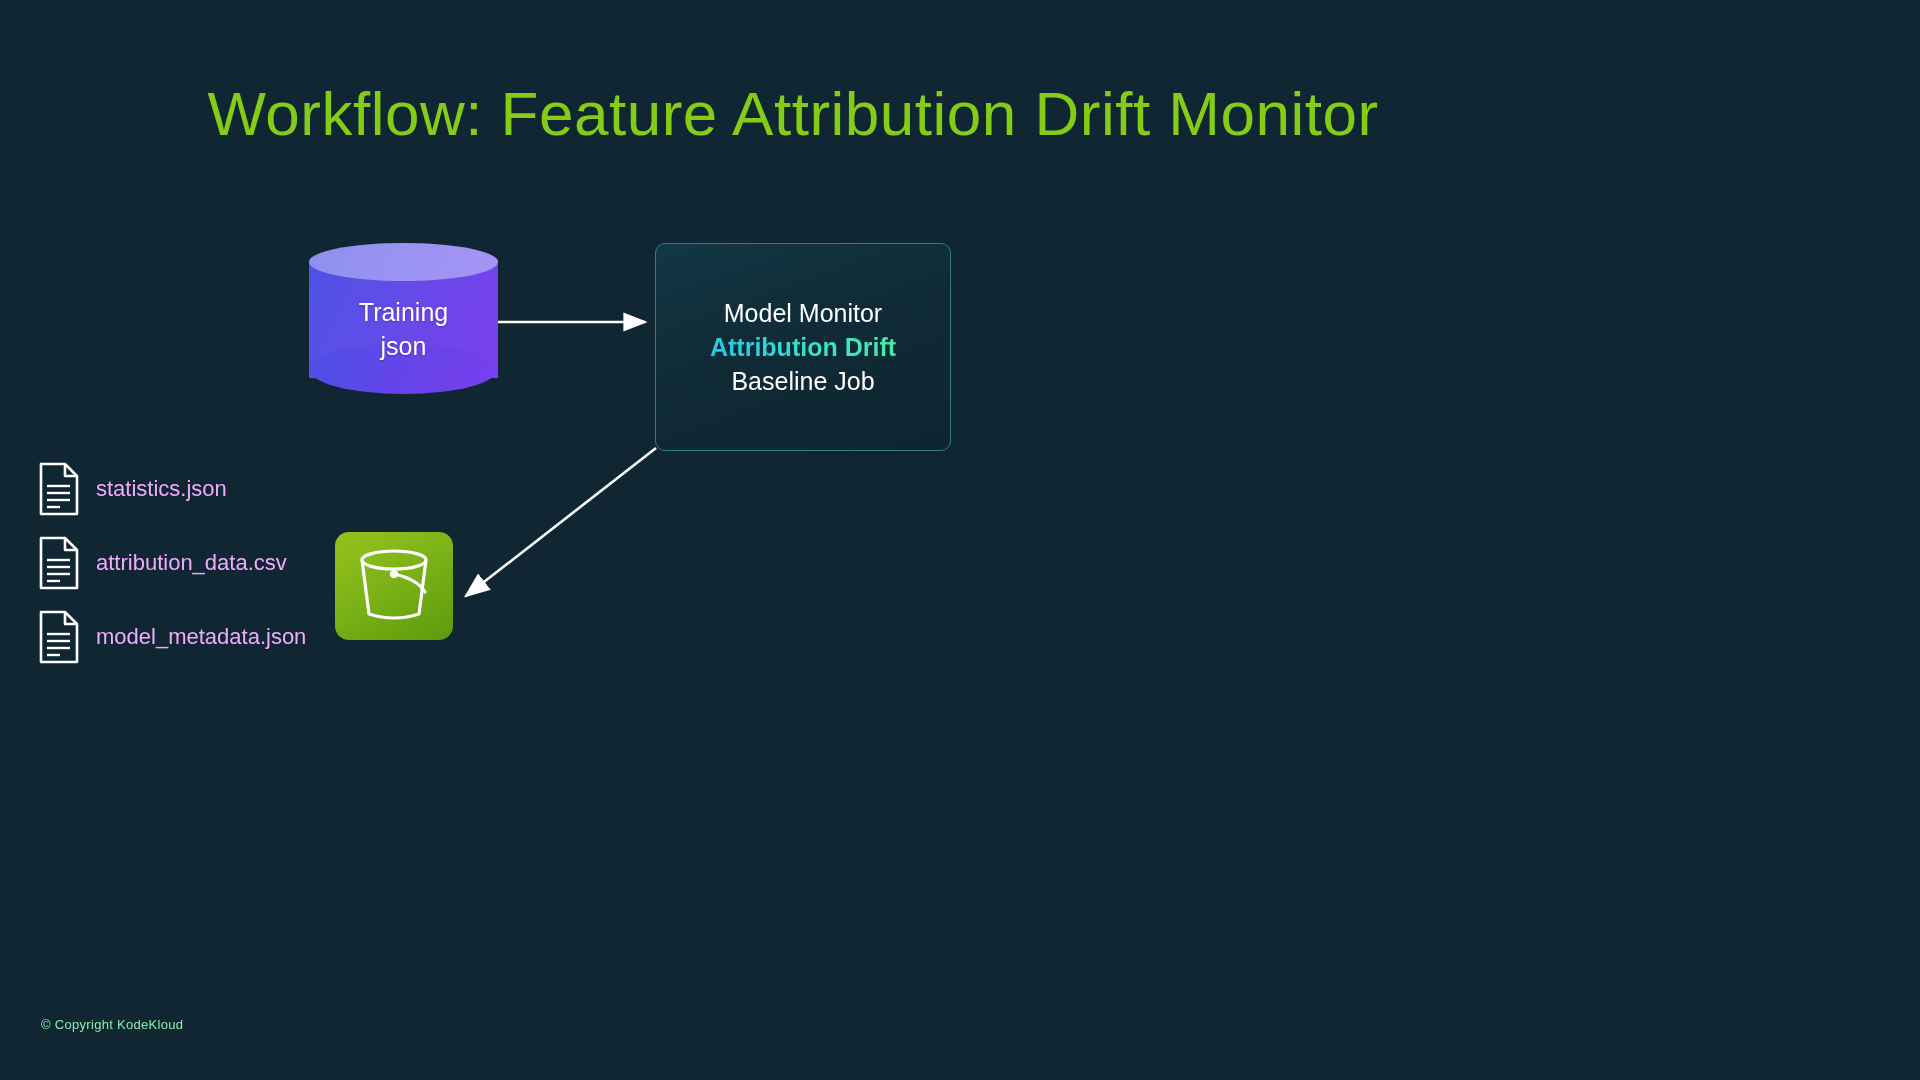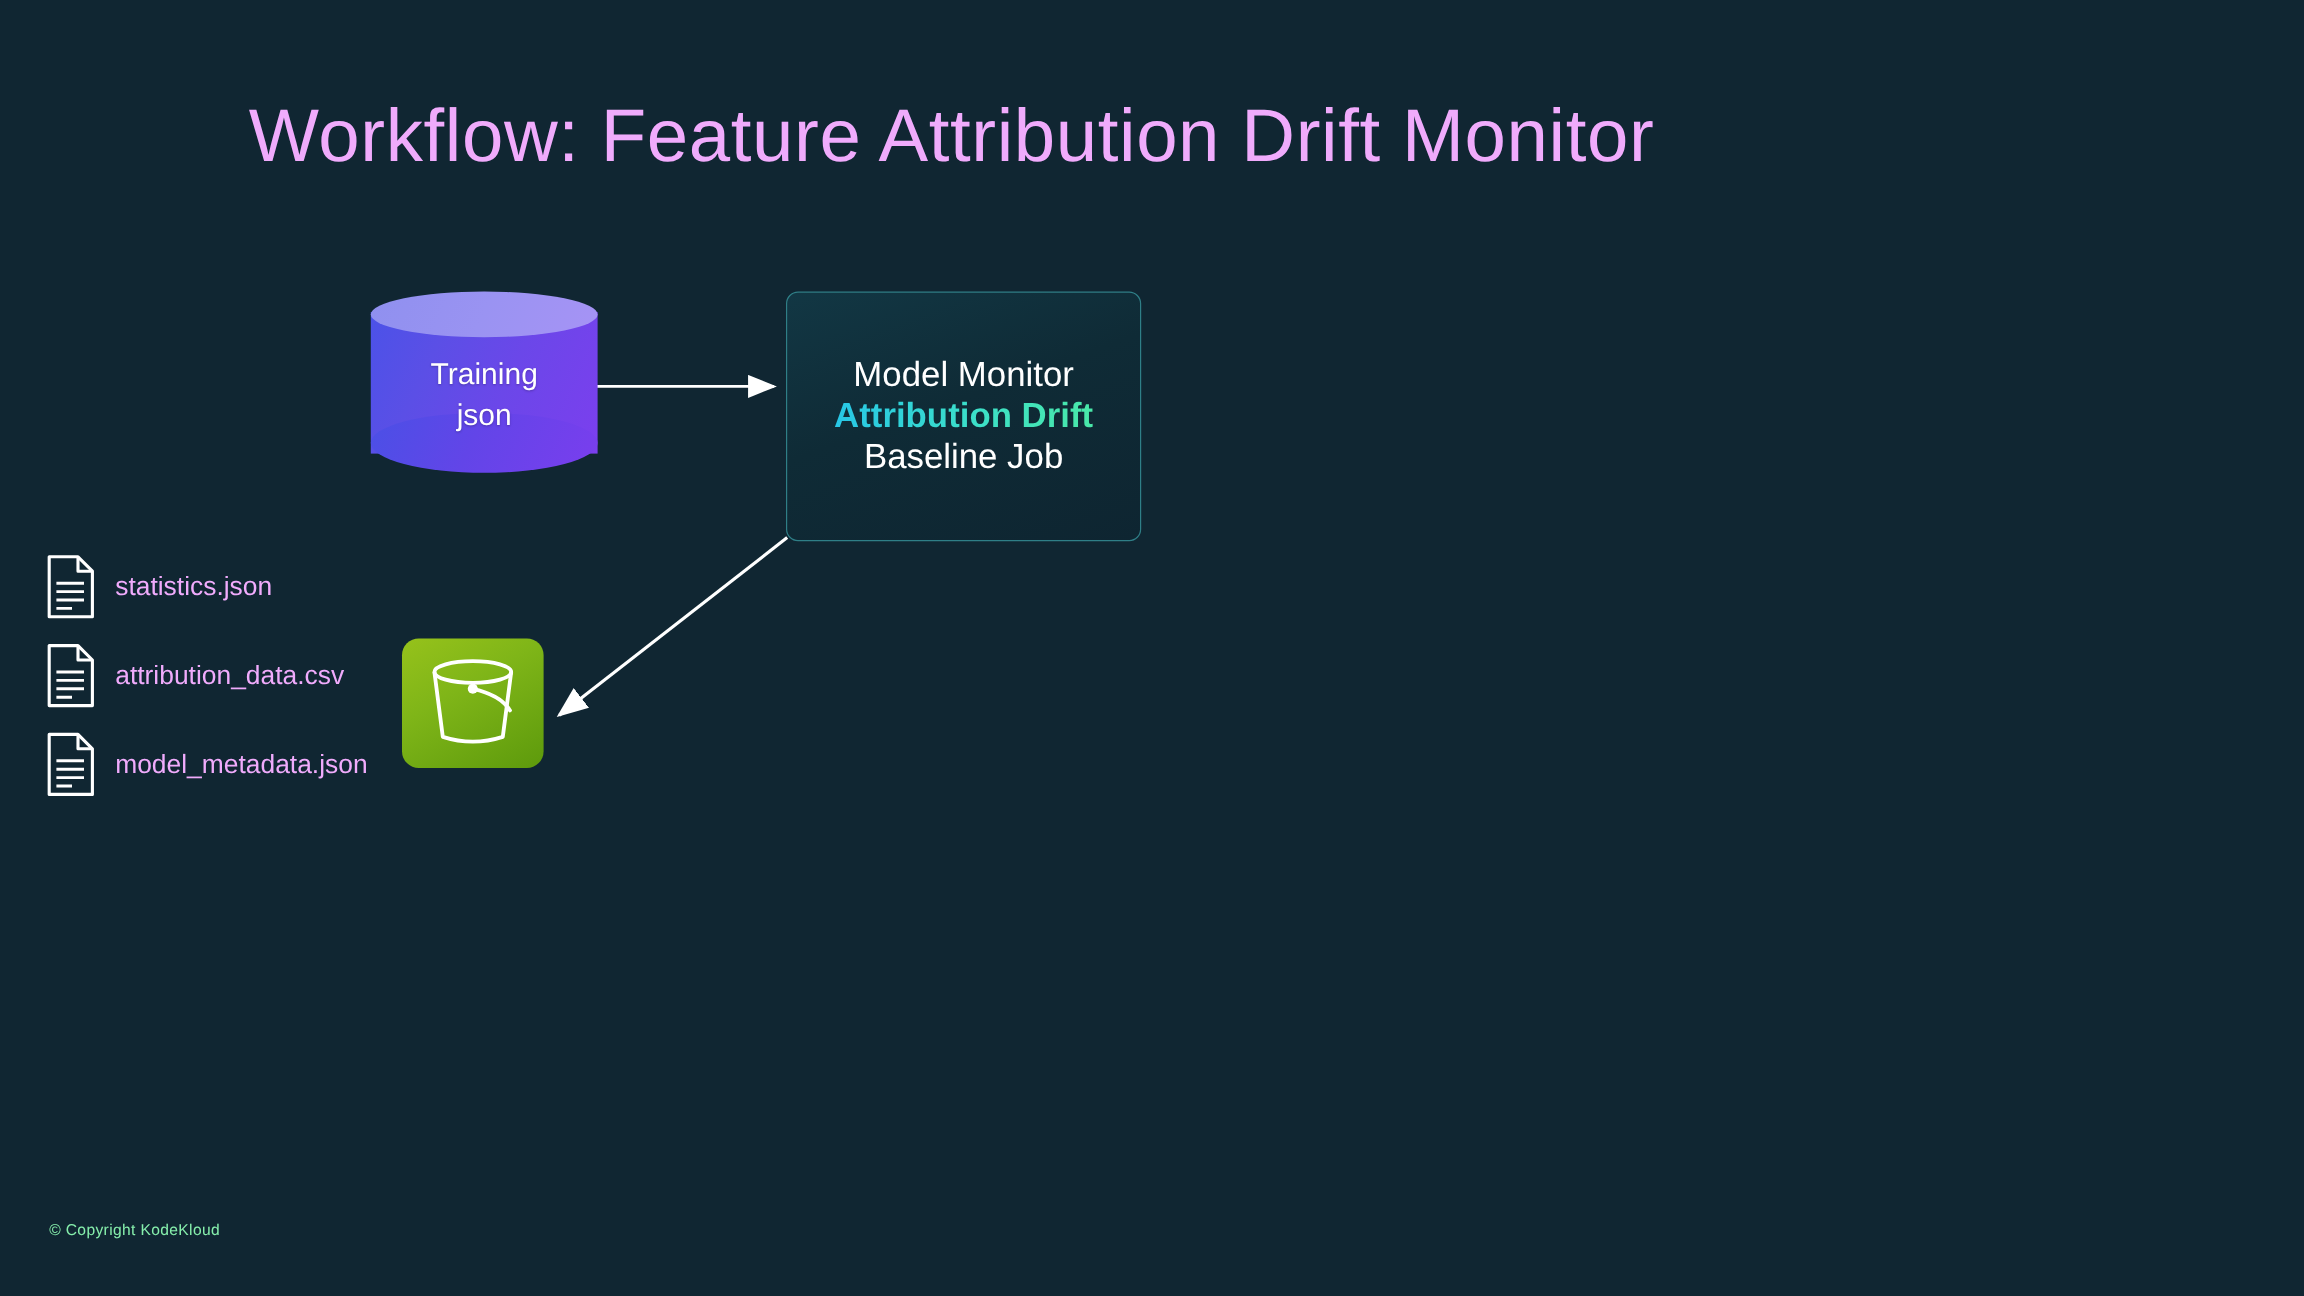--- a/index.html
+++ b/index.html
@@ -24,21 +24,21 @@
   
   #page-title {
     position: absolute;
     left: 0;
     top: 78px;
     width: 1586px;
     text-align: center;
     font-size: 62px;
     font-weight: 400;
     letter-spacing: 0.5px;
-    color: #f0abfc;
+    color: #84cc16;
     white-space: nowrap;
   }
 
   
   #cylinder-node {
     position: absolute;
     left: 297px;
     top: 243px;
     width: 189px;
     height: 152px;
@@ -93,21 +93,21 @@
     border: 1.6px solid #2f7f87;
     border-radius: 10px;
     background: linear-gradient(160deg, #123744 0%, #0f2b36 45%, #0e2531 100%);
     box-sizing: border-box;
     display: flex;
     flex-direction: column;
     align-items: center;
     justify-content: center;
   }
   .mm-line {
-    font-size: 29px;
+    font-size: 25px;
     line-height: 34px;
     color: #ffffff;
     white-space: nowrap;
   }
   .mm-line.accent {
     font-weight: bold;
     background: linear-gradient(90deg, #27c6e6 0%, #3ce0c8 55%, #49e8a8 100%);
     -webkit-background-clip: text;
     background-clip: text;
     color: transparent;

